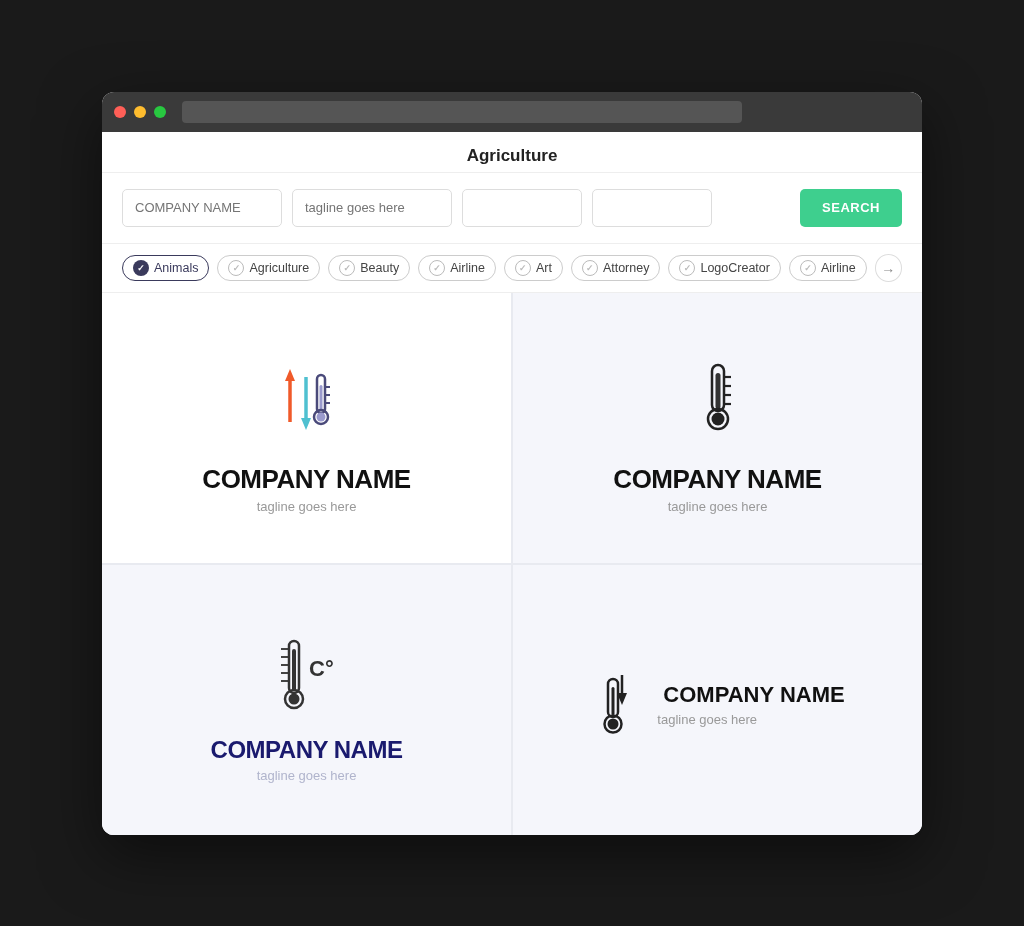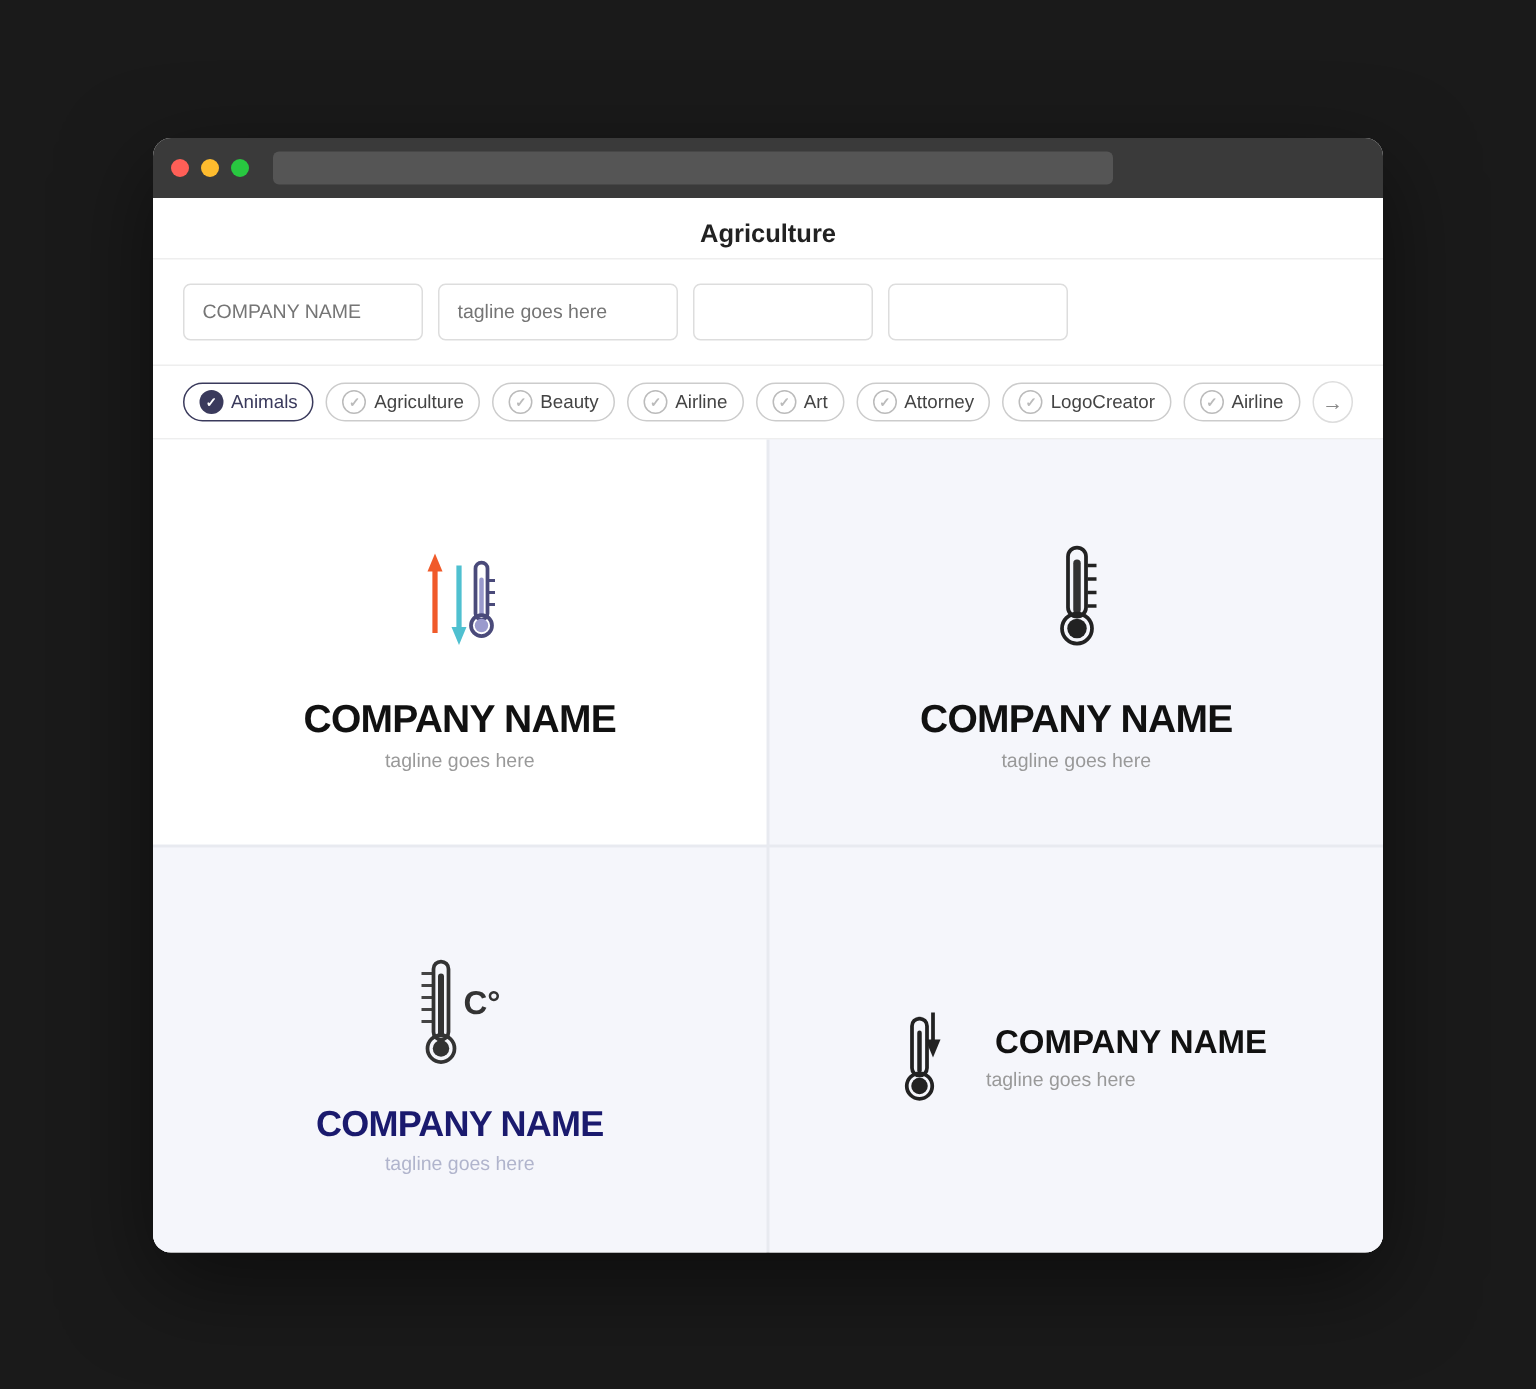--- a/index.html
+++ b/index.html
@@ -226,20 +226,23 @@
 
   <div class="app-header">
     <span>Agriculture</span>
   </div>
 
   <div class="toolbar">
     <input class="input-company" type="text" placeholder="COMPANY NAME" style="">
     <input class="input-tagline" type="text" placeholder="tagline goes here" style="">
     <input class="input-blank1" type="text" style="">
     <input class="input-blank2" type="text" style="">
+    <button class="btn-search">
+      <span>SEARCH</span>
+    </button>
   </div>
 
   <div class="categories">
     <div class="cat-tag active">
       <span class="check-icon">✓</span>
       <span>Animals</span>
     </div>
     <div class="cat-tag">
       <span class="check-icon">✓</span>
       <span>Agriculture</span>

